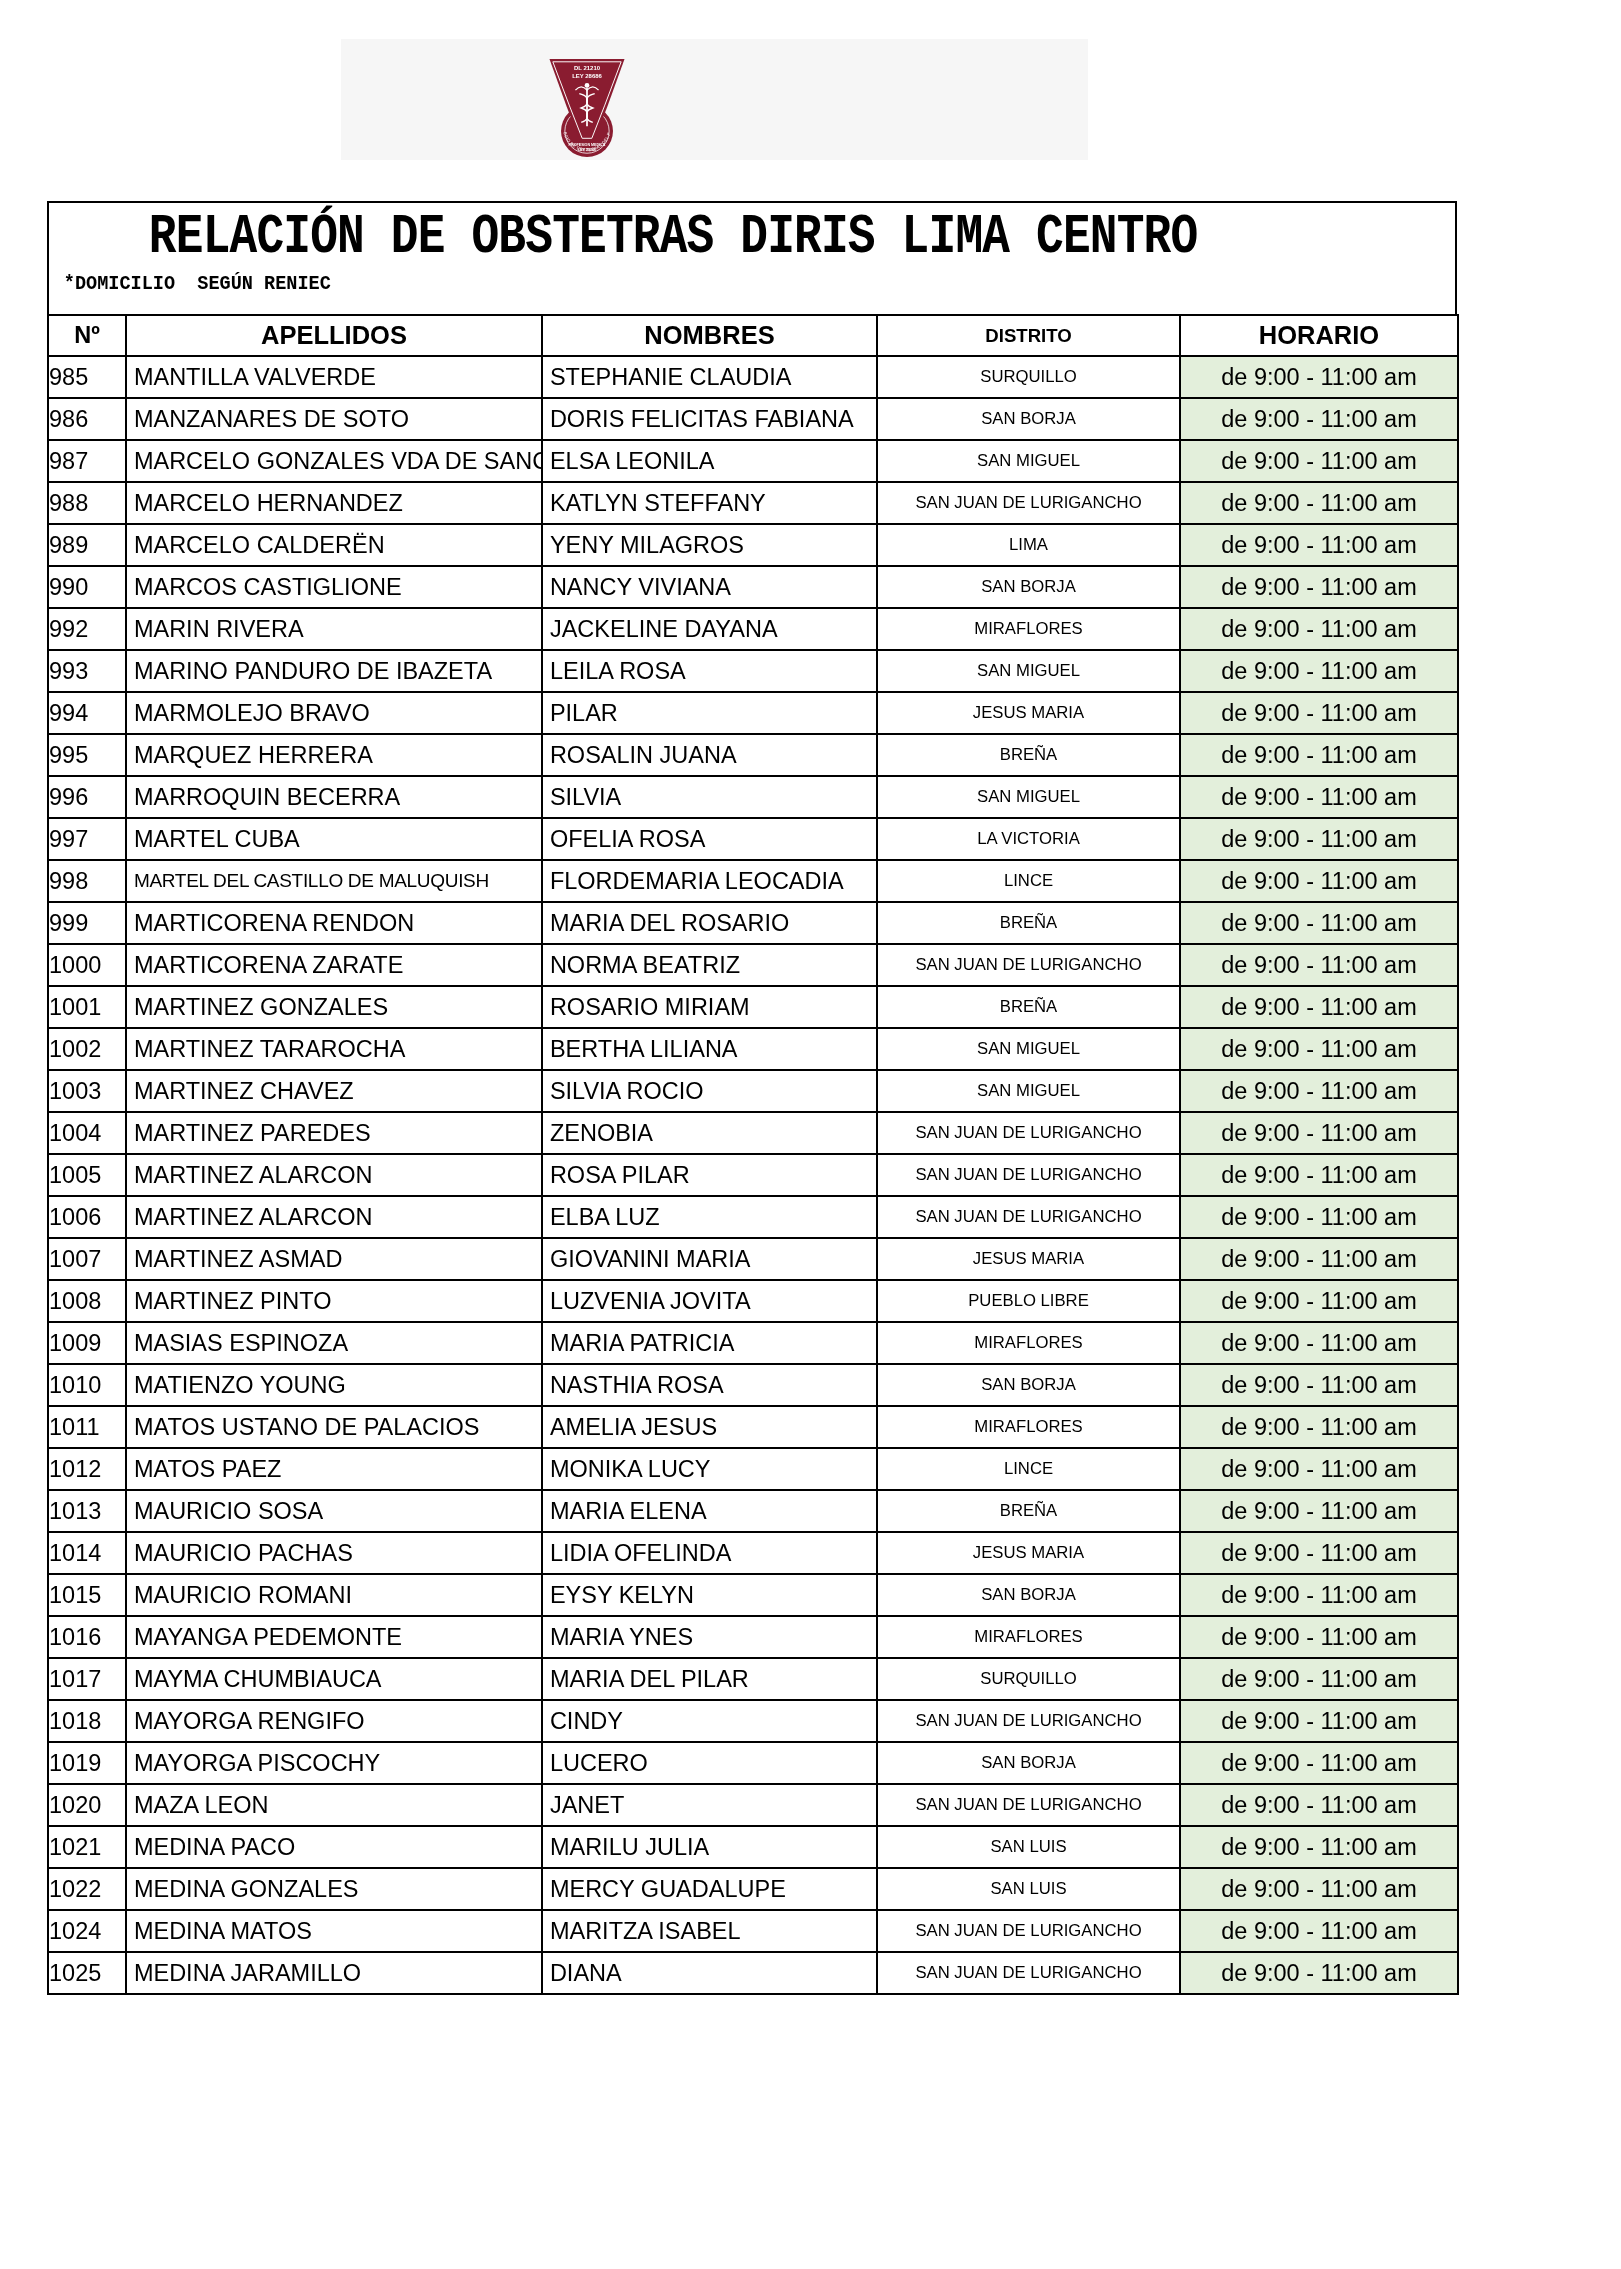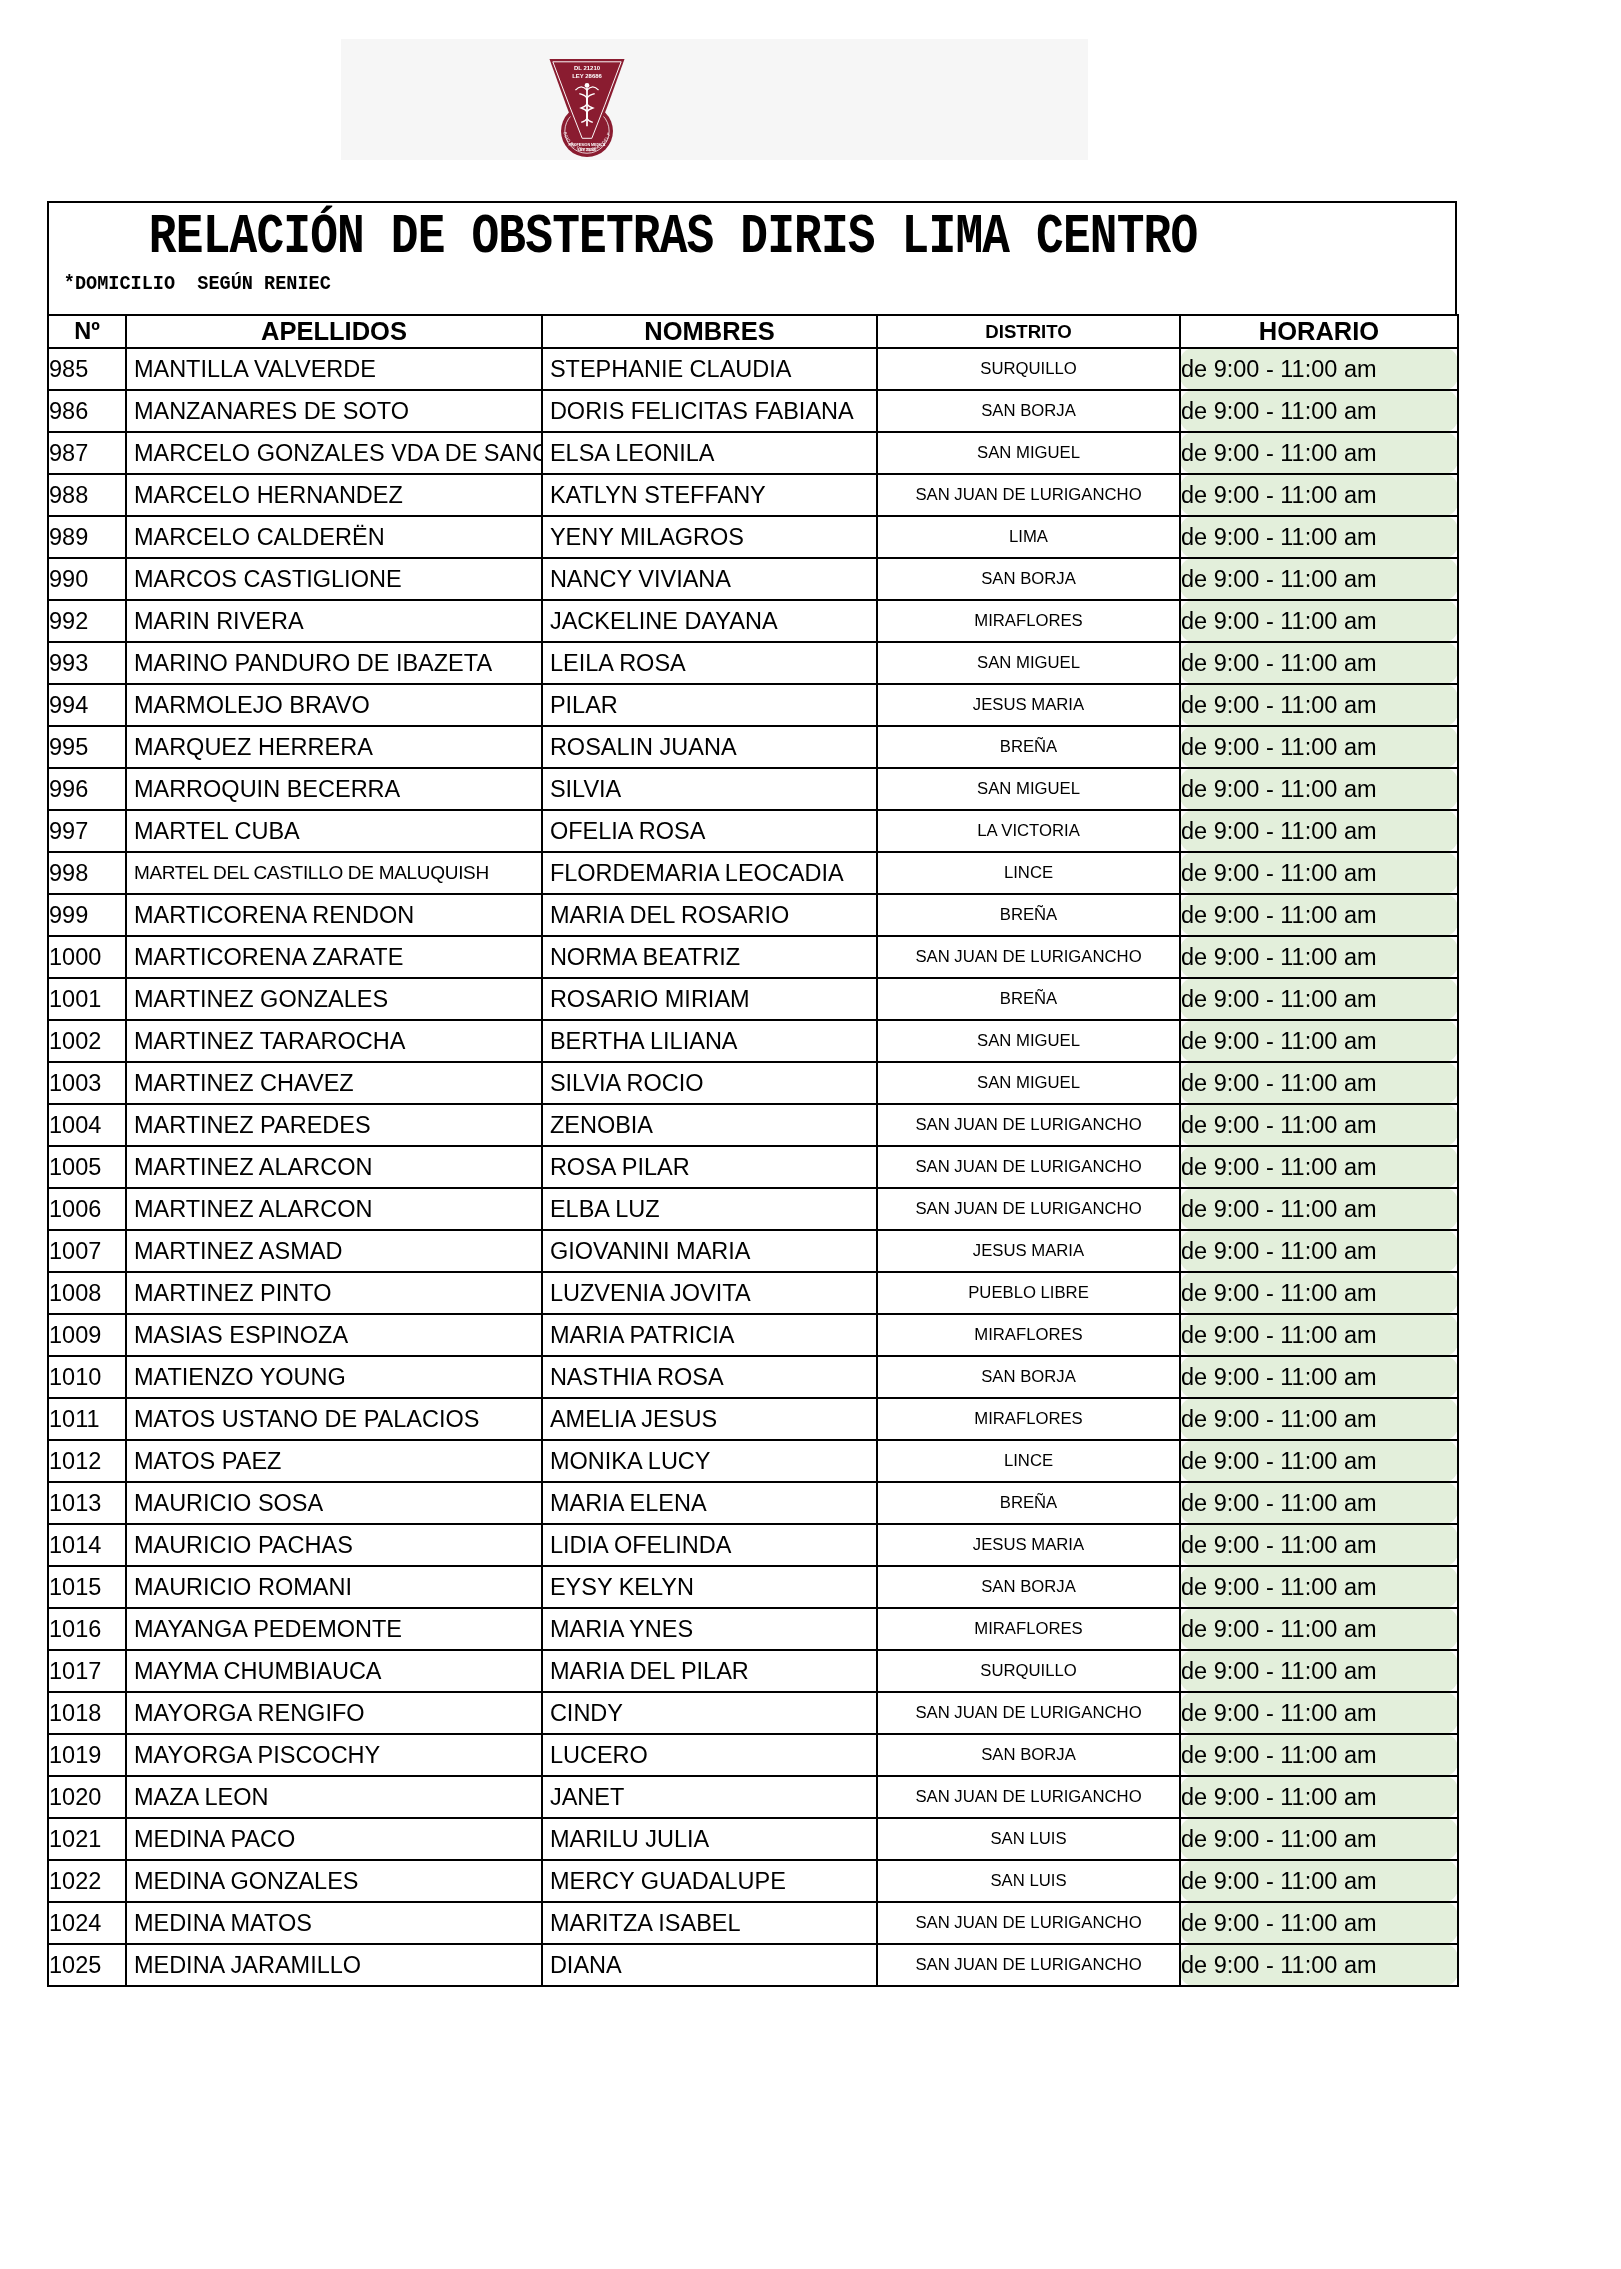--- a/index.html
+++ b/index.html
@@ -23,28 +23,28 @@
              display:flex;flex-direction:column;align-items:flex-start;justify-content:flex-start;font-family:Liberation Mono, monospace;}
   .doc-title{margin-top:3.9px;font-size:55px;font-weight:bold;white-space:nowrap;
              display:inline-block;transform:scaleX(0.84);letter-spacing:-1px;line-height:61px;}
   .doc-subtitle{font-size:20.6px;font-weight:bold;white-space:pre;display:inline-block;
                 transform:scaleX(0.9);line-height:23.5px;margin-top:3.9px;}
 
   
   table.roster{position:absolute;left:47px;top:314px;width:1410px;
                border-collapse:collapse;table-layout:fixed;}
   .roster th,.roster td{border:2.9px solid #000;box-sizing:border-box;overflow:hidden;padding:0;}
-  .roster th{height:33px;font-weight:bold;text-align:center;font-size:25.5px;background:#fff;}
+  .roster th{height:41px;font-weight:bold;text-align:center;font-size:25.5px;background:#fff;}
   .roster th.th-no{font-size:23.5px;}
   .roster th.th-distrito{font-size:18.6px;}
   .roster td{height:42px;font-size:23.5px;background:#fff;}
   .roster td.col-no{}
   .roster td.col-apellidos,.roster td.col-nombres{text-align:left;padding-left:6.9px;white-space:nowrap;}
   .roster td.col-distrito{text-align:center;font-size:16.7px;white-space:nowrap;}
-  .roster td.col-horario{text-align:left;background:#e3efdb;white-space:nowrap;border-radius:14px;}
+  .roster td.col-horario{text-align:center;background:#e3efdb;white-space:nowrap;}
   .roster td.condensed{font-size:19px;letter-spacing:-0.3px;}
 </style>
 </head>
 <body>
 
 <div class="letterhead">
 
   <svg class="seal" viewBox="0 0 84 106" xmlns="http://www.w3.org/2000/svg">
 
     <circle cx="42" cy="77" r="27" fill="#8a1c30"></circle>

